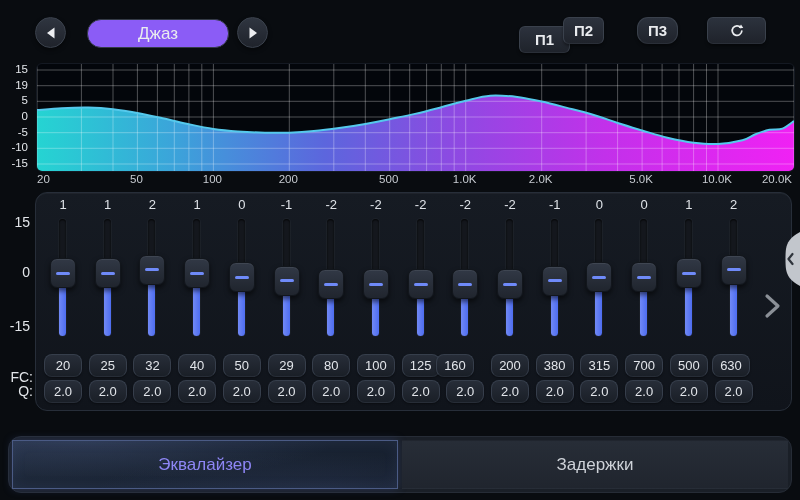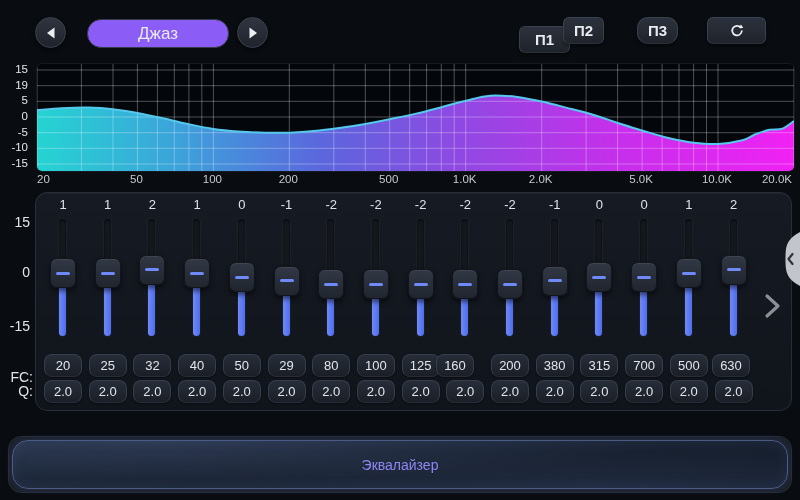--- a/index.html
+++ b/index.html
@@ -62,23 +62,23 @@
     box-shadow:0 1px 2px rgba(0,0,0,.4);display:flex;align-items:center;justify-content:center;}
 
   
   #scroll-right{position:absolute;left:761px;top:292px;width:22px;height:28px;cursor:pointer;}
   #drawer-handle{position:absolute;left:778px;top:232px;cursor:pointer;}
 
   
   #tabbar{position:absolute;left:8px;top:436px;width:784px;height:57px;border-radius:13px;
     background:#1a1f27;border:1px solid #262c36;box-sizing:border-box;
     display:flex;gap:4px;padding:3px;}
-  .tab{flex:1;border-radius:16px;border:1px solid transparent;
+  .tab{flex:1;border-radius:0;border:1px solid transparent;
     background:linear-gradient(180deg,#272d37,#20252e);
-    color:#ced2d8;font-size:14px;font-family:inherit;cursor:pointer;
+    color:#ced2d8;font-size:17px;font-family:inherit;cursor:pointer;
     display:flex;align-items:center;justify-content:center;}
   .tab.active{
     background:
       radial-gradient(120% 150% at 18% 0%,rgba(115,135,195,.18),rgba(0,0,0,0) 55%),
       radial-gradient(110% 130% at 82% 100%,rgba(95,110,175,.12),rgba(0,0,0,0) 55%),
       linear-gradient(160deg,#1f2a3c,#161f2d);
     border:1px solid #4b5b85;color:#8e86f5;
     box-shadow:0 0 9px rgba(80,100,180,.28),inset 0 0 14px rgba(120,140,220,.10);}
 </style>
 </head>
@@ -332,14 +332,15 @@
     <polyline points="14.5,22 10.5,27 14.5,32" fill="none" stroke="#30353d" stroke-width="2.2" stroke-linecap="round" stroke-linejoin="round"></polyline>
   </svg>
   <div id="scroll-right">
     <svg width="22" height="28" viewBox="0 0 22 28">
       <polyline points="6,4 17,14 6,24" fill="none" stroke="#8b9097" stroke-width="3.2" stroke-linecap="round" stroke-linejoin="round"></polyline>
     </svg>
   </div>
 
   <nav id="tabbar">
       <button class="tab active">Эквалайзер</button>
+      <button class="tab">Задержки</button>
     </nav>
 </div>
 
 </body></html>

